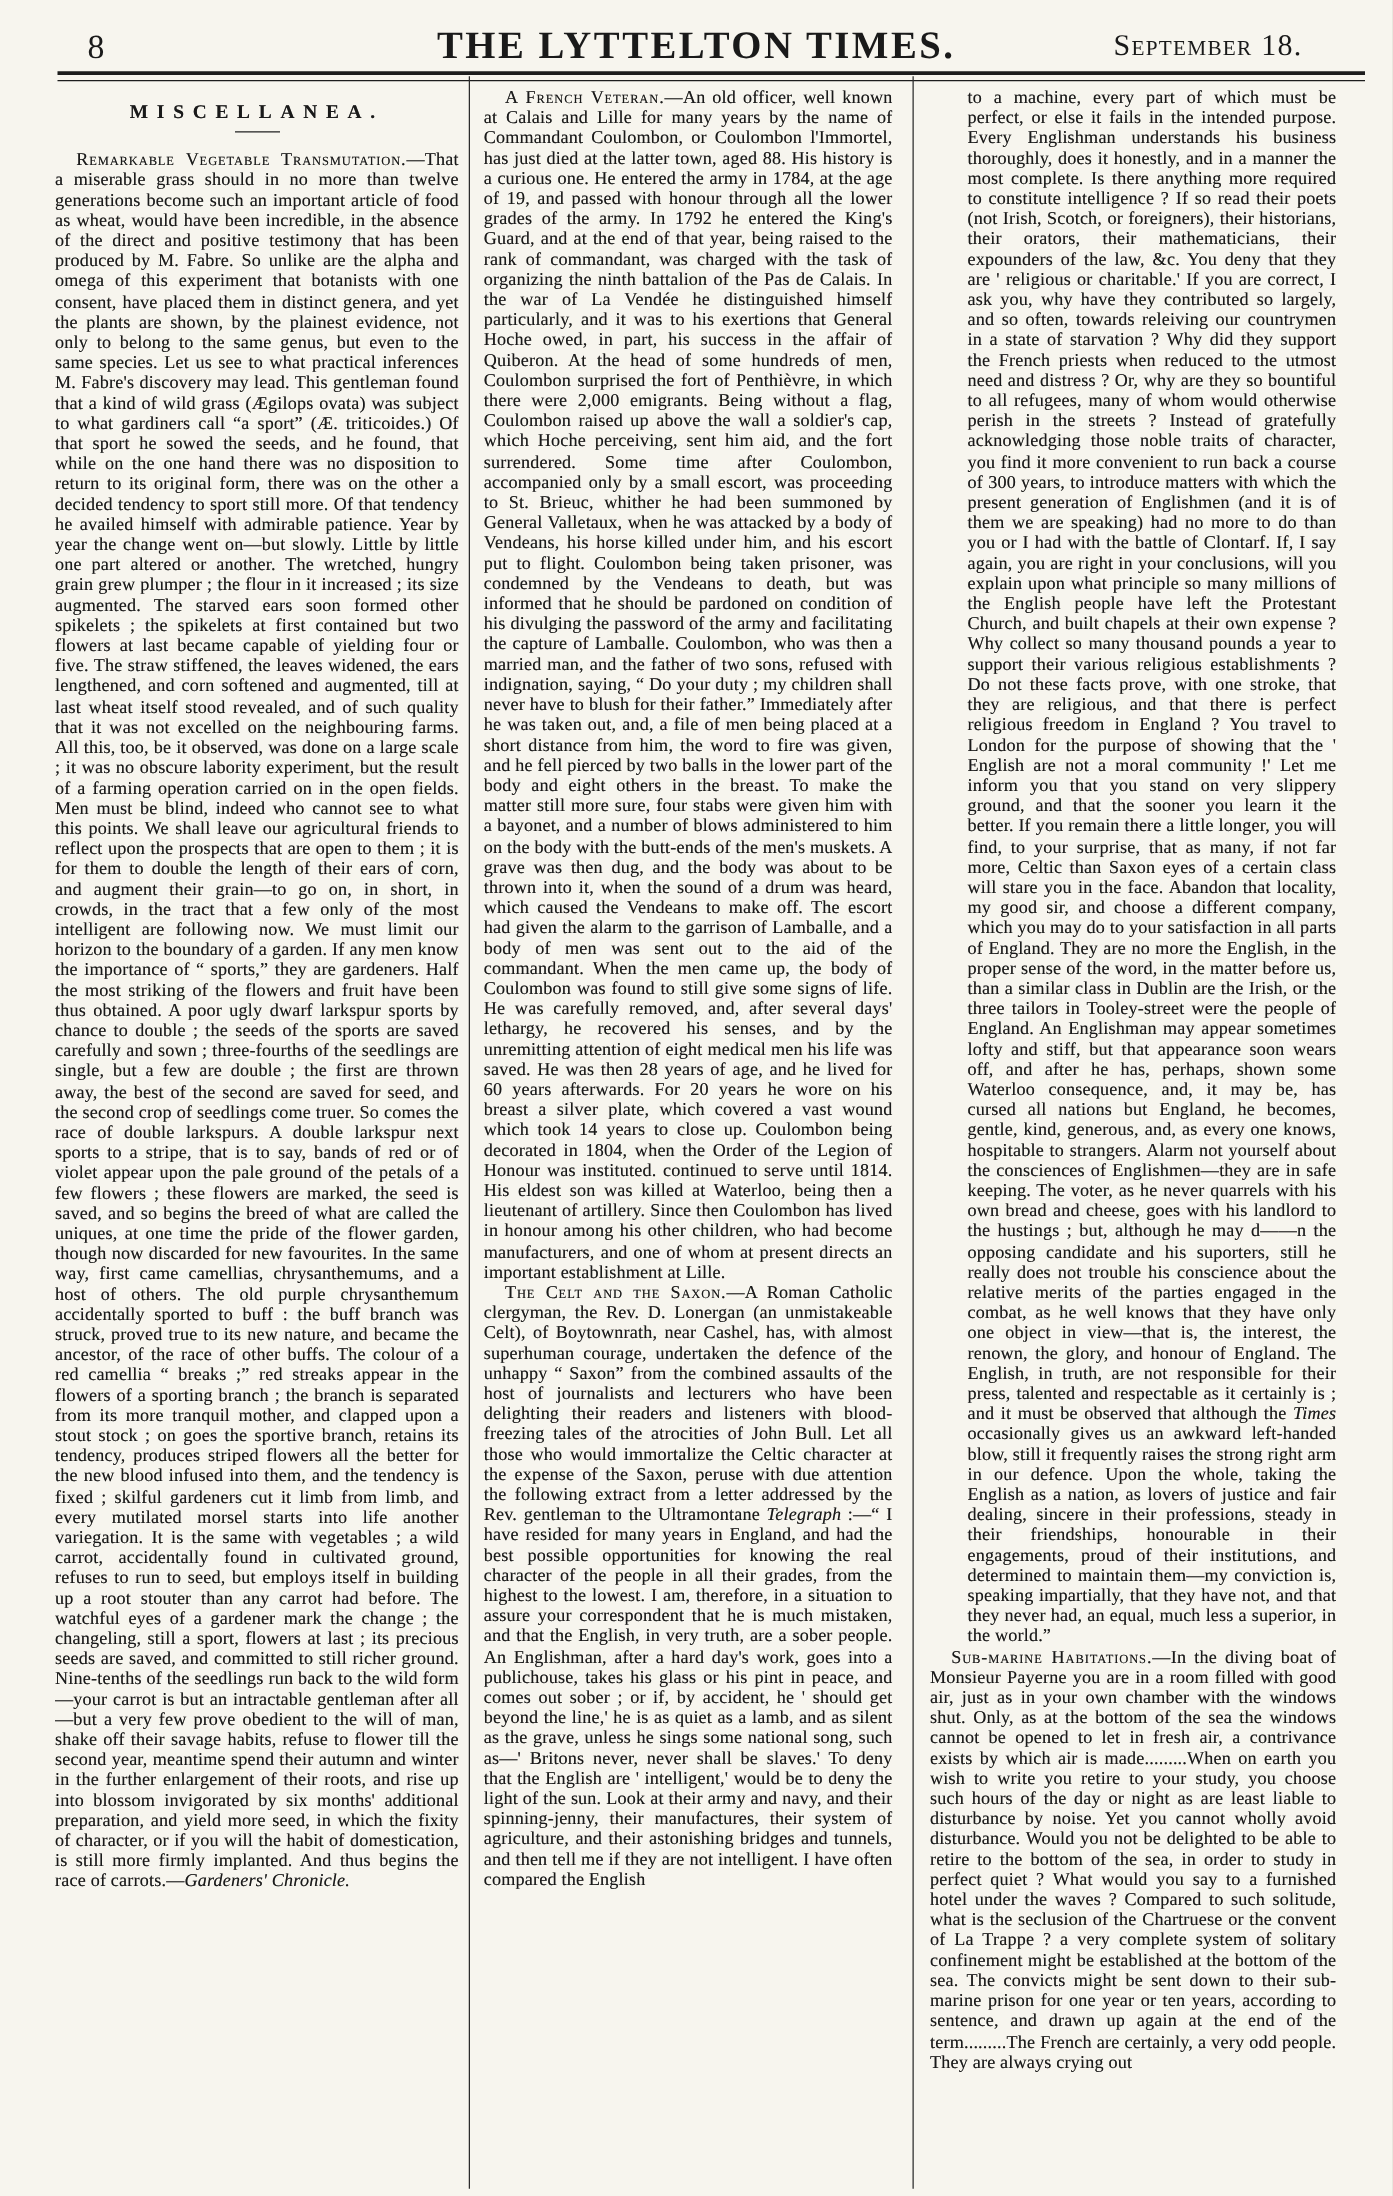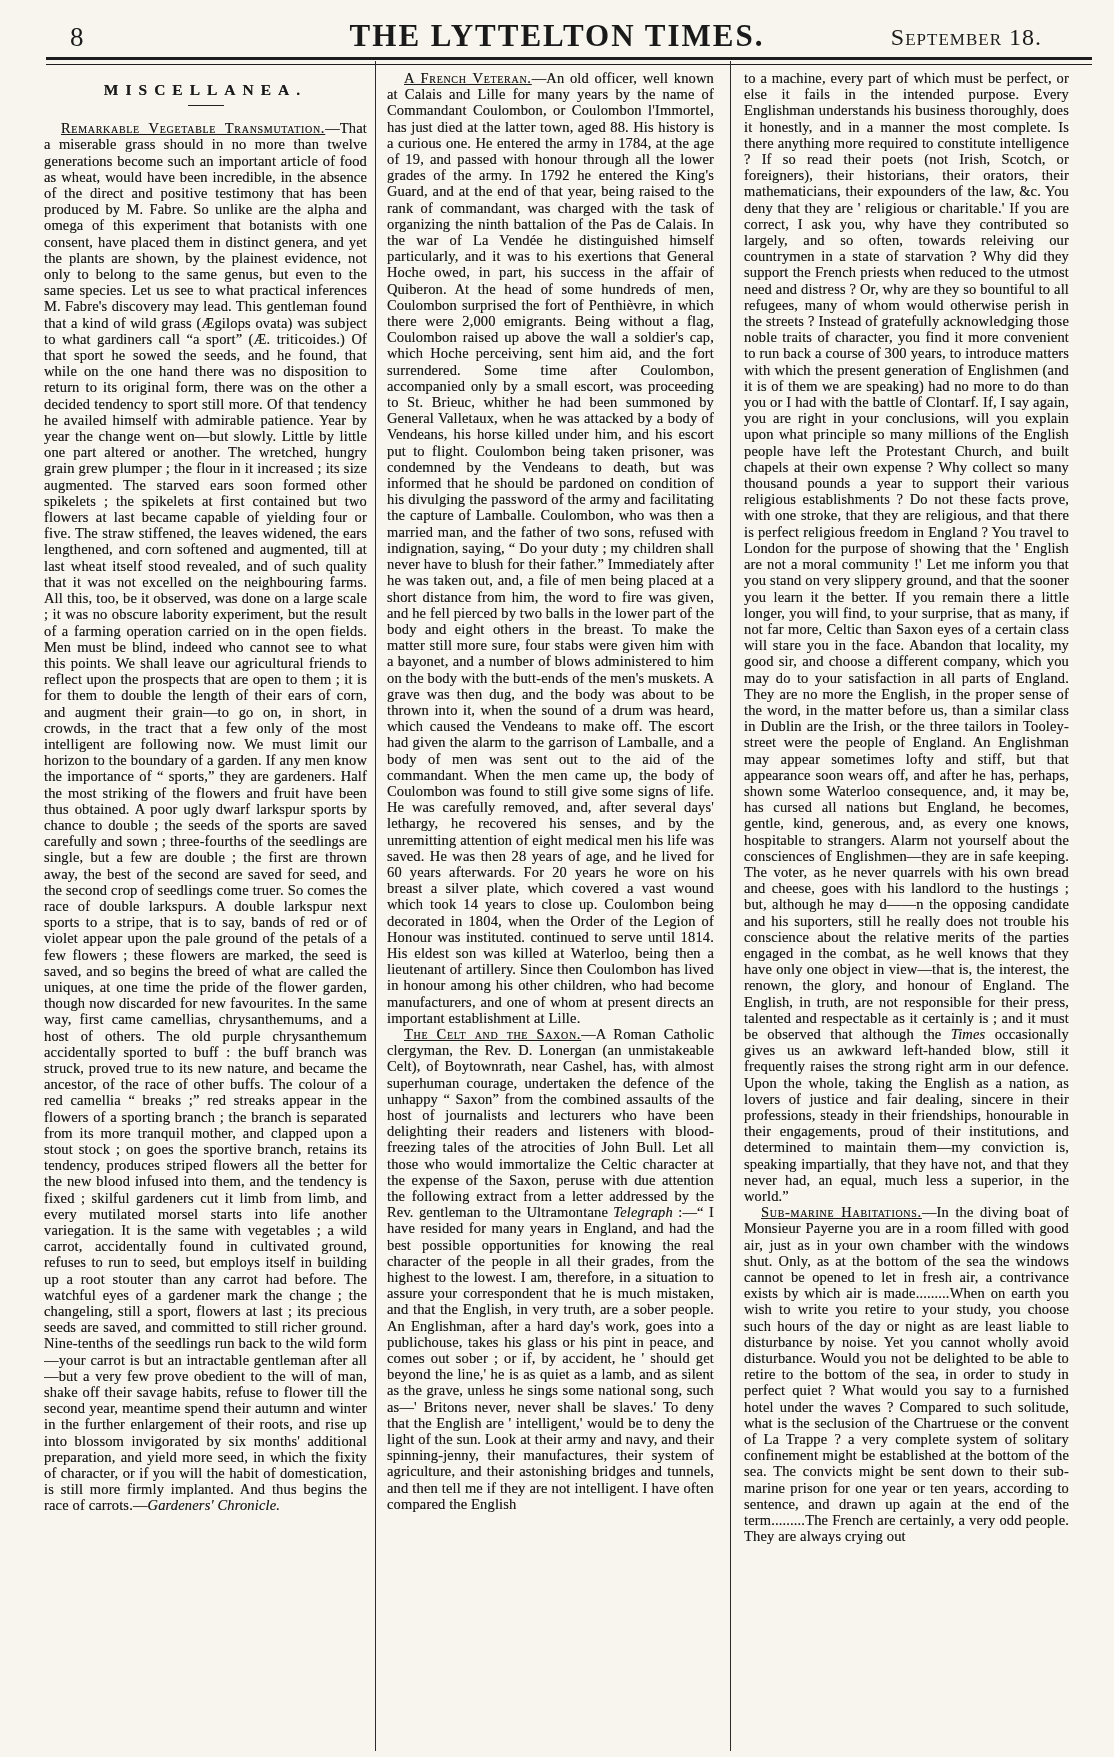--- a/index.html
+++ b/index.html
@@ -44,22 +44,22 @@
   .section-heading {
     text-align:center; font-size:15.5px; font-weight:bold;
     letter-spacing:7px; margin:12px 0 2px; text-indent:0;
   }
   .heading-rule {
     width:36px; height:0; border-top:1.5px solid #222;
     margin:7px auto 14px;
   }
   
   .para { margin:0; text-indent:17px; }
-  .para.noindent { text-indent:0; }
-  .seg-lead   { font-variant:small-caps; letter-spacing:0.7px;text-decoration:underline; }
+  .para.noindent { text-indent:0;margin-left:30px; }
+  .seg-lead   { font-variant:small-caps; letter-spacing:0.7px; }
   .seg-italic { font-style:italic; }
   .seg-normal { }
 </style>
 </head>
 <body>
 
 <div class="sheet">
 
   <div class="page-number">8</div>
   <div class="masthead">THE LYTTELTON TIMES.</div>

